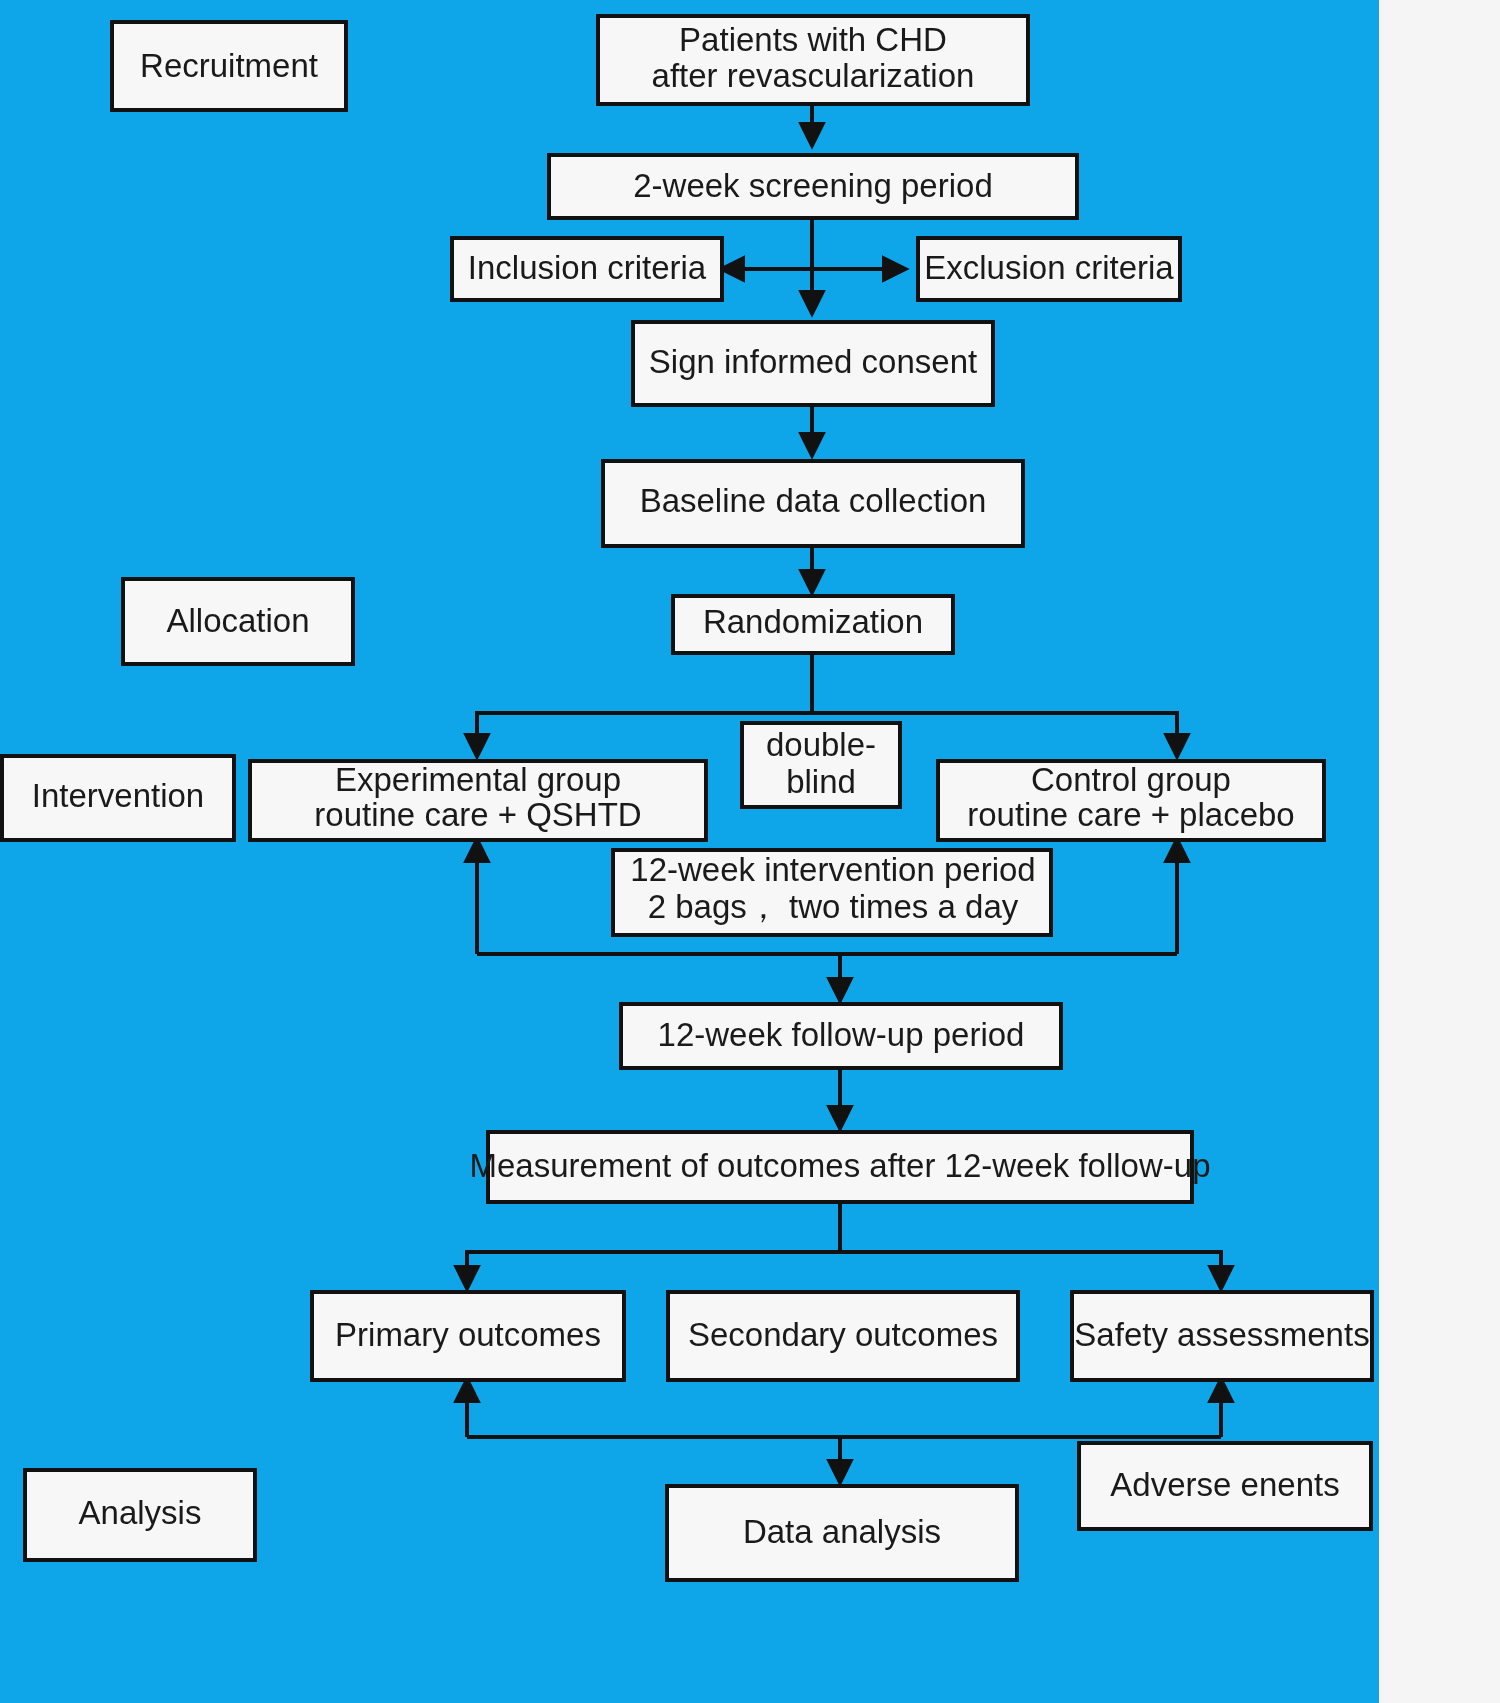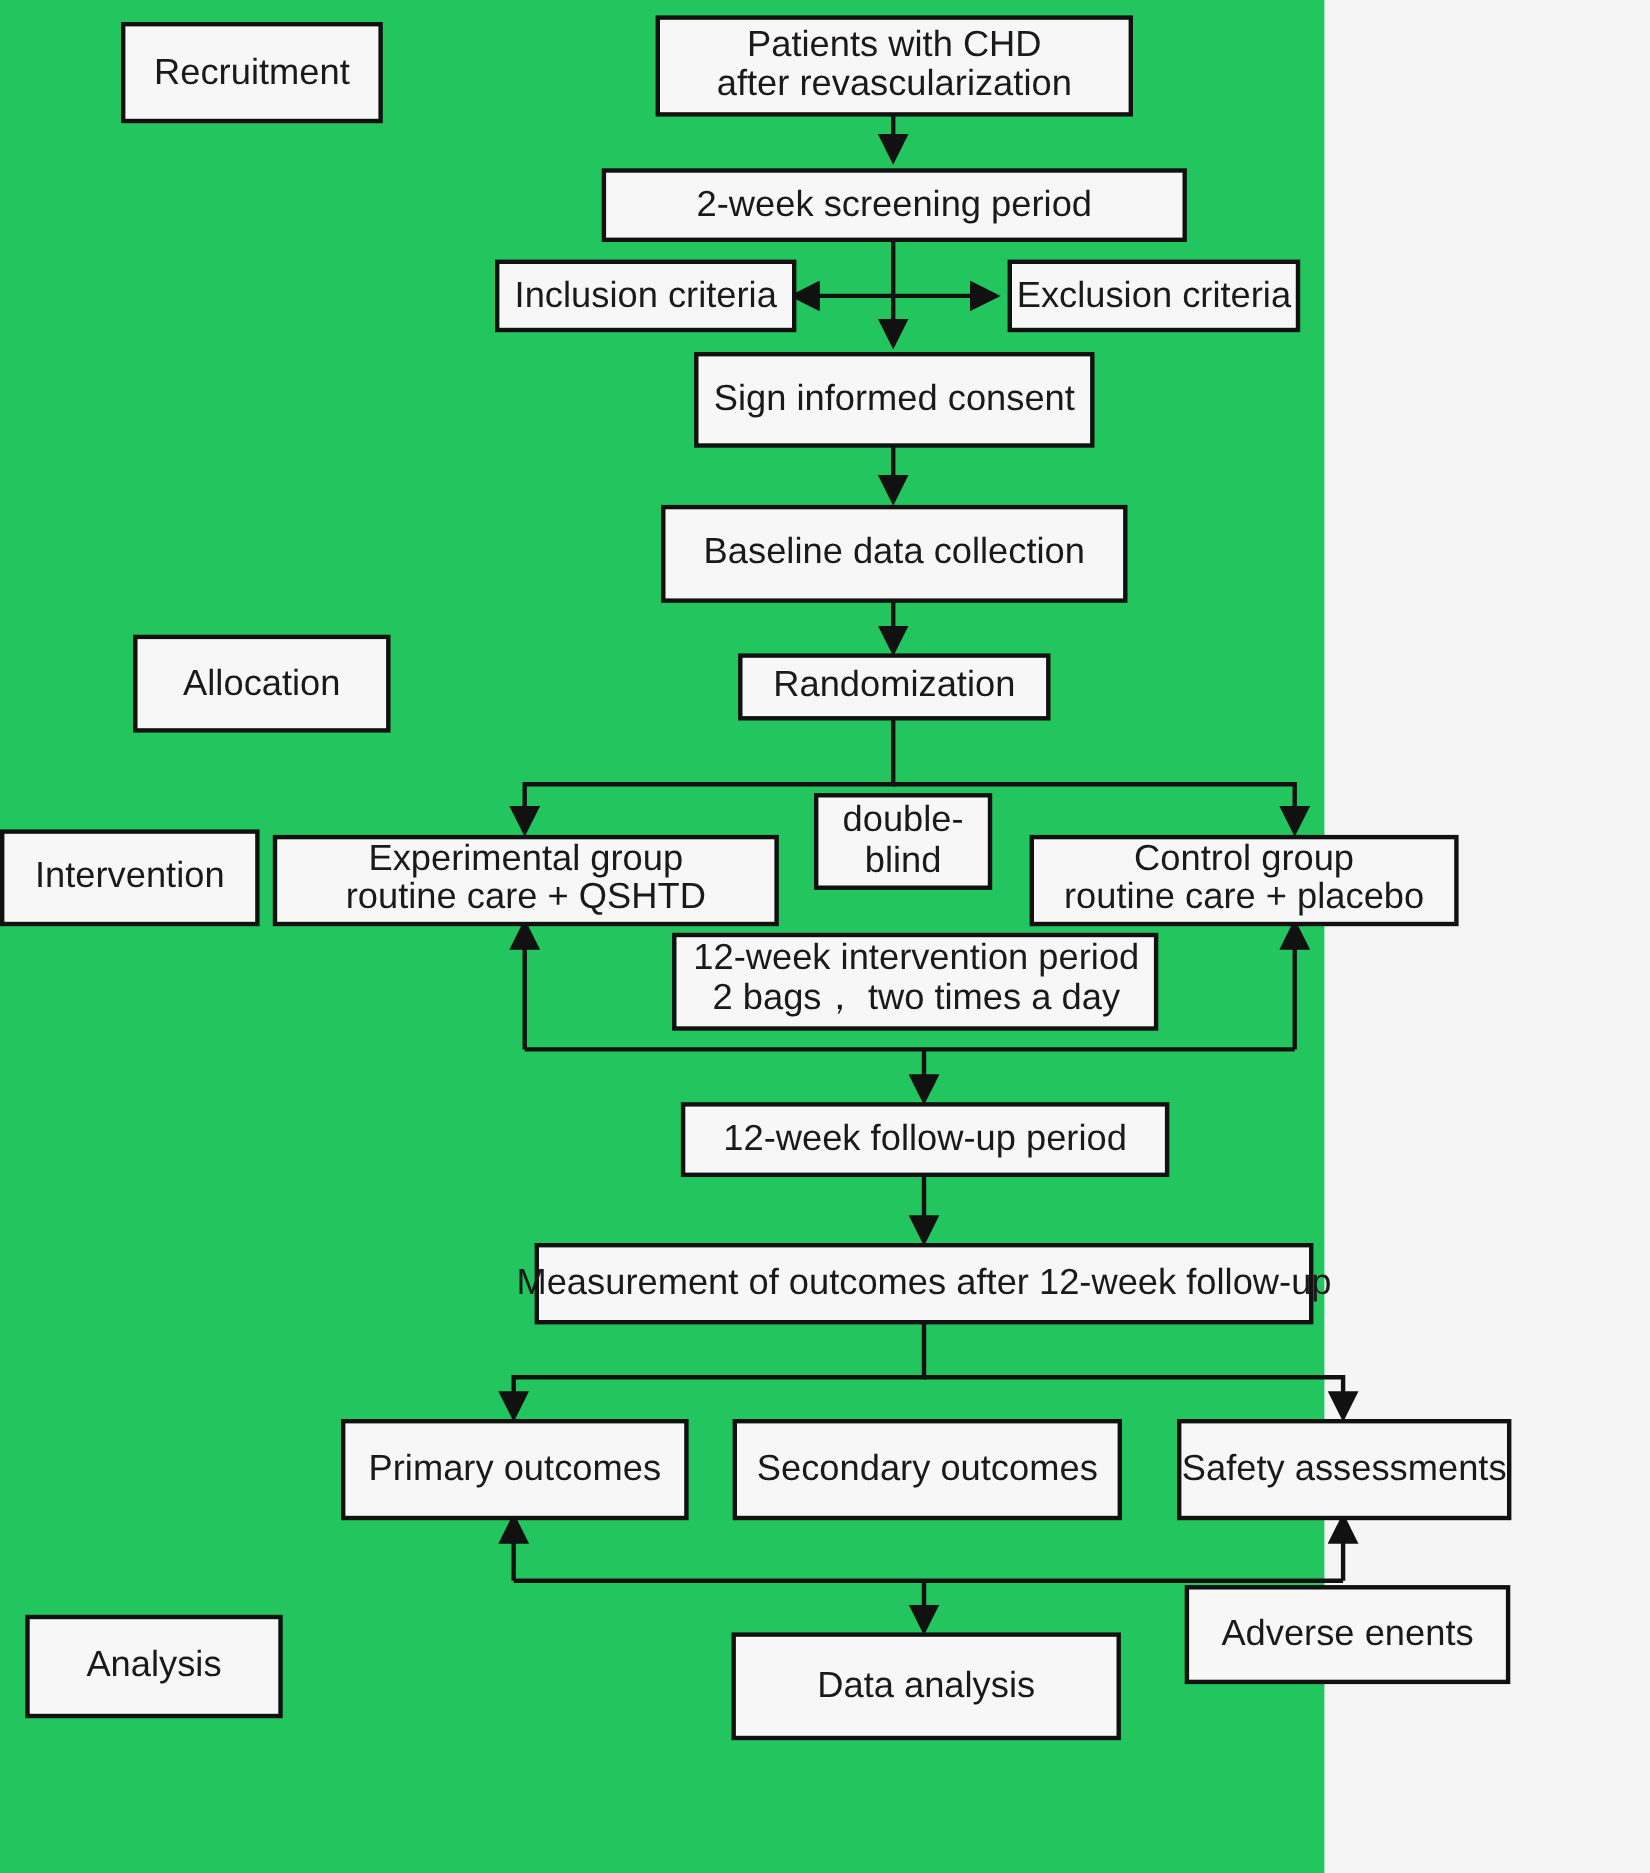--- a/index.html
+++ b/index.html
@@ -8,23 +8,23 @@
     background: #f5f5f5;
   }
   body {
     width: 1500px;
     height: 1703px;
     overflow: hidden;
     font-family: "Liberation Sans", sans-serif;
   }
   #flow-root {
     position: relative;
-    width: 1204px;
+    width: 1379px;
     height: 1703px;
-    background: #22c55e;
+    background: #0ea5e9;
   }
   svg.flow-svg {
     position: absolute;
     top: 0;
     left: 0;
     width: 1500px;
     height: 1703px;
     display: block;
   }
   .node-rect {

